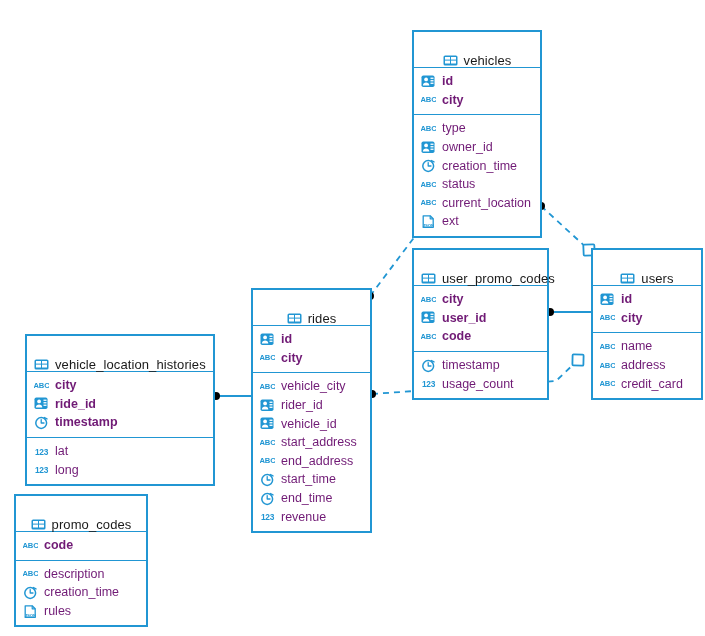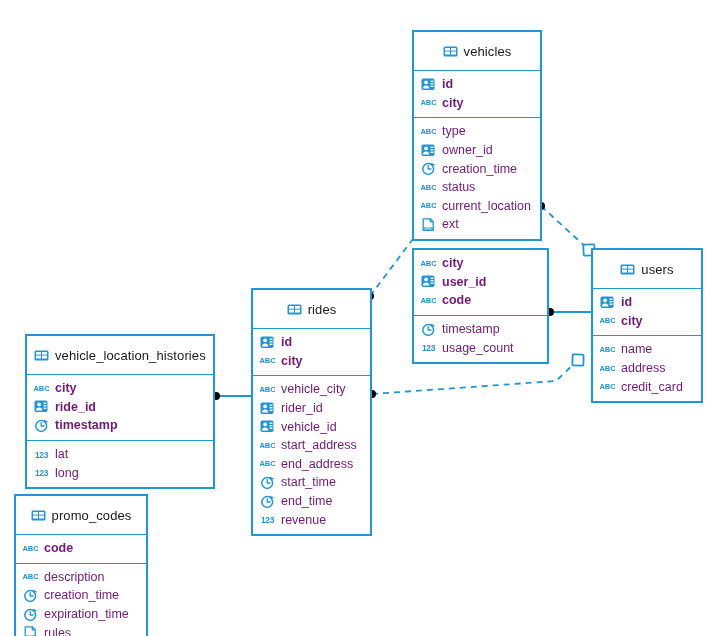--- a/index.html
+++ b/index.html
@@ -30,28 +30,29 @@
   }
   .table-node {
     position: absolute;
     box-sizing: border-box;
     border: 2px solid #2196d3;
     background: #ffffff;
     z-index: 2;
   }
   .tbl-header {
     box-sizing: border-box;
-    height: 39px;
+    height: 15px;
     border-bottom: 1px solid #2196d3;
     display: flex;
     align-items: center;
     justify-content: center;
     gap: 6px;
     padding: 0 7px;
     background: #ffffff;
+    margin-top: 21px;
   }
   .tbl-header.left {
     justify-content: flex-start;
   }
   .tbl-title {
     font-size: 13px;
     color: #1a1a1a;
     white-space: nowrap;
     letter-spacing: 0.1px;
   }
@@ -216,20 +217,32 @@
                 <path d="M2.2 1.8 h7.0 l3.0 3.0 v8.6 h-10.0 z" fill="none" stroke="#2196d3" stroke-width="1.3" stroke-linejoin="round"></path>
                 <path d="M9.2 1.8 v3.0 h3.0" fill="none" stroke="#2196d3" stroke-width="1.2" stroke-linejoin="round"></path>
                 <text x="7.3" y="12.5" font-family="Liberation Sans, sans-serif" font-size="4.4" font-weight="bold" fill="#2196d3" text-anchor="middle" letter-spacing="-0.2">JSON</text>
               </svg>
             </span>
             <span class="field-name">ext</span>
           </div>
         </div>
       </div>
       <div class="table-node" style="left: 412px; top: 248px; width: 137px;">
+        <div class="tbl-header left">
+          <span class="hicon">
+            <svg width="15" height="13" viewBox="0 0 15 13" xmlns="http://www.w3.org/2000/svg">
+              <rect x="0.5" y="1.5" width="14" height="10" rx="1.6" fill="#2196d3"></rect>
+              <rect x="2" y="3" width="5" height="2.6" fill="#fff"></rect>
+              <rect x="8" y="3" width="5" height="2.6" fill="#fff"></rect>
+              <rect x="2" y="6.6" width="5" height="2.9" fill="#fff"></rect>
+              <rect x="8" y="6.6" width="5" height="2.9" fill="#fff"></rect>
+            </svg>
+          </span>
+          <span class="tbl-title">user_promo_codes</span>
+        </div>
         <div class="tbl-section keys">
           <div class="field-row pk">
             <span class="ficon">
               <svg width="15" height="15" viewBox="0 0 15 15" xmlns="http://www.w3.org/2000/svg">
                 <text x="7.5" y="10.3" font-family="Liberation Sans, sans-serif" font-size="7.6" font-weight="bold" fill="#2196d3" text-anchor="middle" letter-spacing="-0.2">ABC</text>
               </svg>
             </span>
             <span class="field-name">city</span>
           </div>
           <div class="field-row pk">
@@ -558,30 +571,20 @@
                 <circle cx="7.2" cy="8.0" r="5.4" fill="none" stroke="#2196d3" stroke-width="1.5"></circle>
                 <path d="M7.2 4.6 V8.0 H10.0" fill="none" stroke="#2196d3" stroke-width="1.3" stroke-linecap="round" stroke-linejoin="round"></path>
                 <path d="M10.4 2.6 l2.6 1.3" stroke="#2196d3" stroke-width="1.4" stroke-linecap="round"></path>
               </svg>
             </span>
             <span class="field-name">creation_time</span>
           </div>
           <div class="field-row">
             <span class="ficon">
               <svg width="15" height="15" viewBox="0 0 15 15" xmlns="http://www.w3.org/2000/svg">
-                <circle cx="7.2" cy="8.0" r="5.4" fill="none" stroke="#2196d3" stroke-width="1.5"></circle>
-                <path d="M7.2 4.6 V8.0 H10.0" fill="none" stroke="#2196d3" stroke-width="1.3" stroke-linecap="round" stroke-linejoin="round"></path>
-                <path d="M10.4 2.6 l2.6 1.3" stroke="#2196d3" stroke-width="1.4" stroke-linecap="round"></path>
-              </svg>
-            </span>
-            <span class="field-name">expiration_time</span>
-          </div>
-          <div class="field-row">
-            <span class="ficon">
-              <svg width="15" height="15" viewBox="0 0 15 15" xmlns="http://www.w3.org/2000/svg">
                 <path d="M2.2 1.8 h7.0 l3.0 3.0 v8.6 h-10.0 z" fill="none" stroke="#2196d3" stroke-width="1.3" stroke-linejoin="round"></path>
                 <path d="M9.2 1.8 v3.0 h3.0" fill="none" stroke="#2196d3" stroke-width="1.2" stroke-linejoin="round"></path>
                 <text x="7.3" y="12.5" font-family="Liberation Sans, sans-serif" font-size="4.4" font-weight="bold" fill="#2196d3" text-anchor="middle" letter-spacing="-0.2">JSON</text>
               </svg>
             </span>
             <span class="field-name">rules</span>
           </div>
         </div>
       </div>
     </div>

